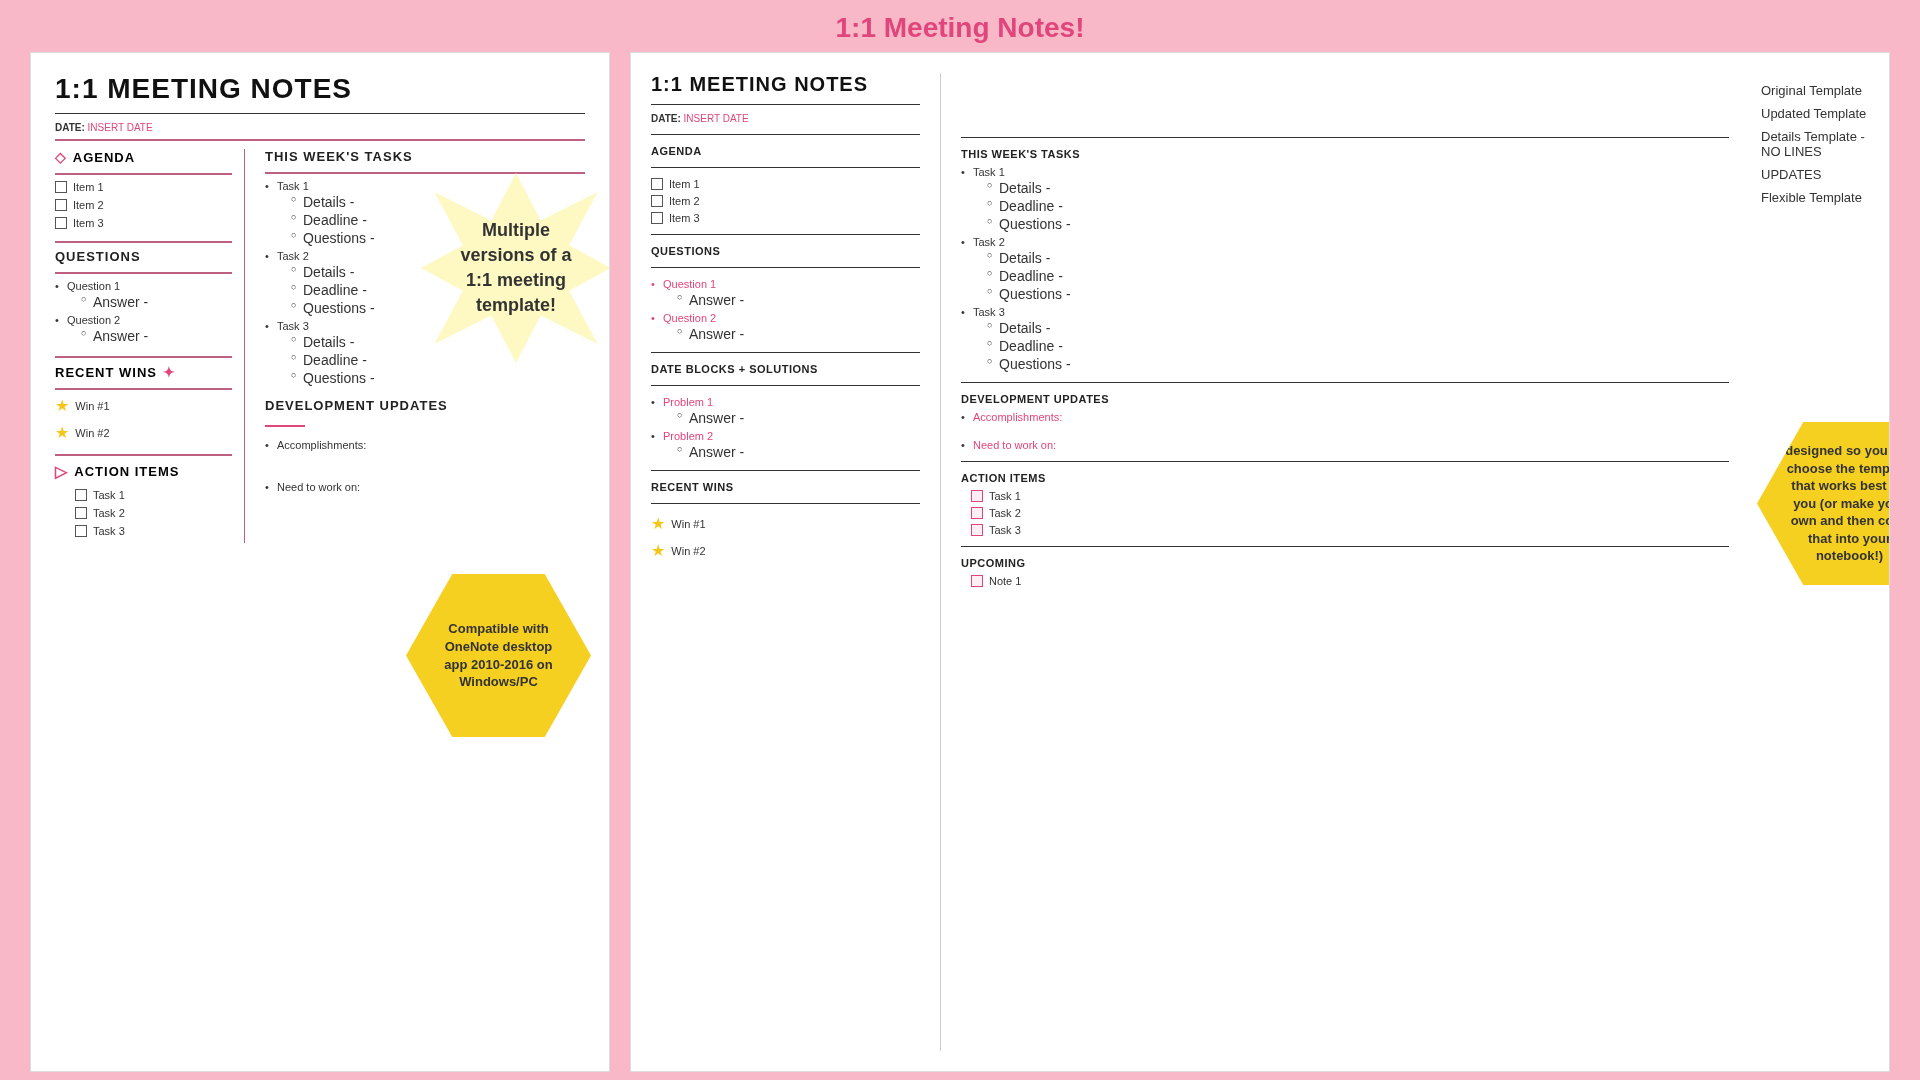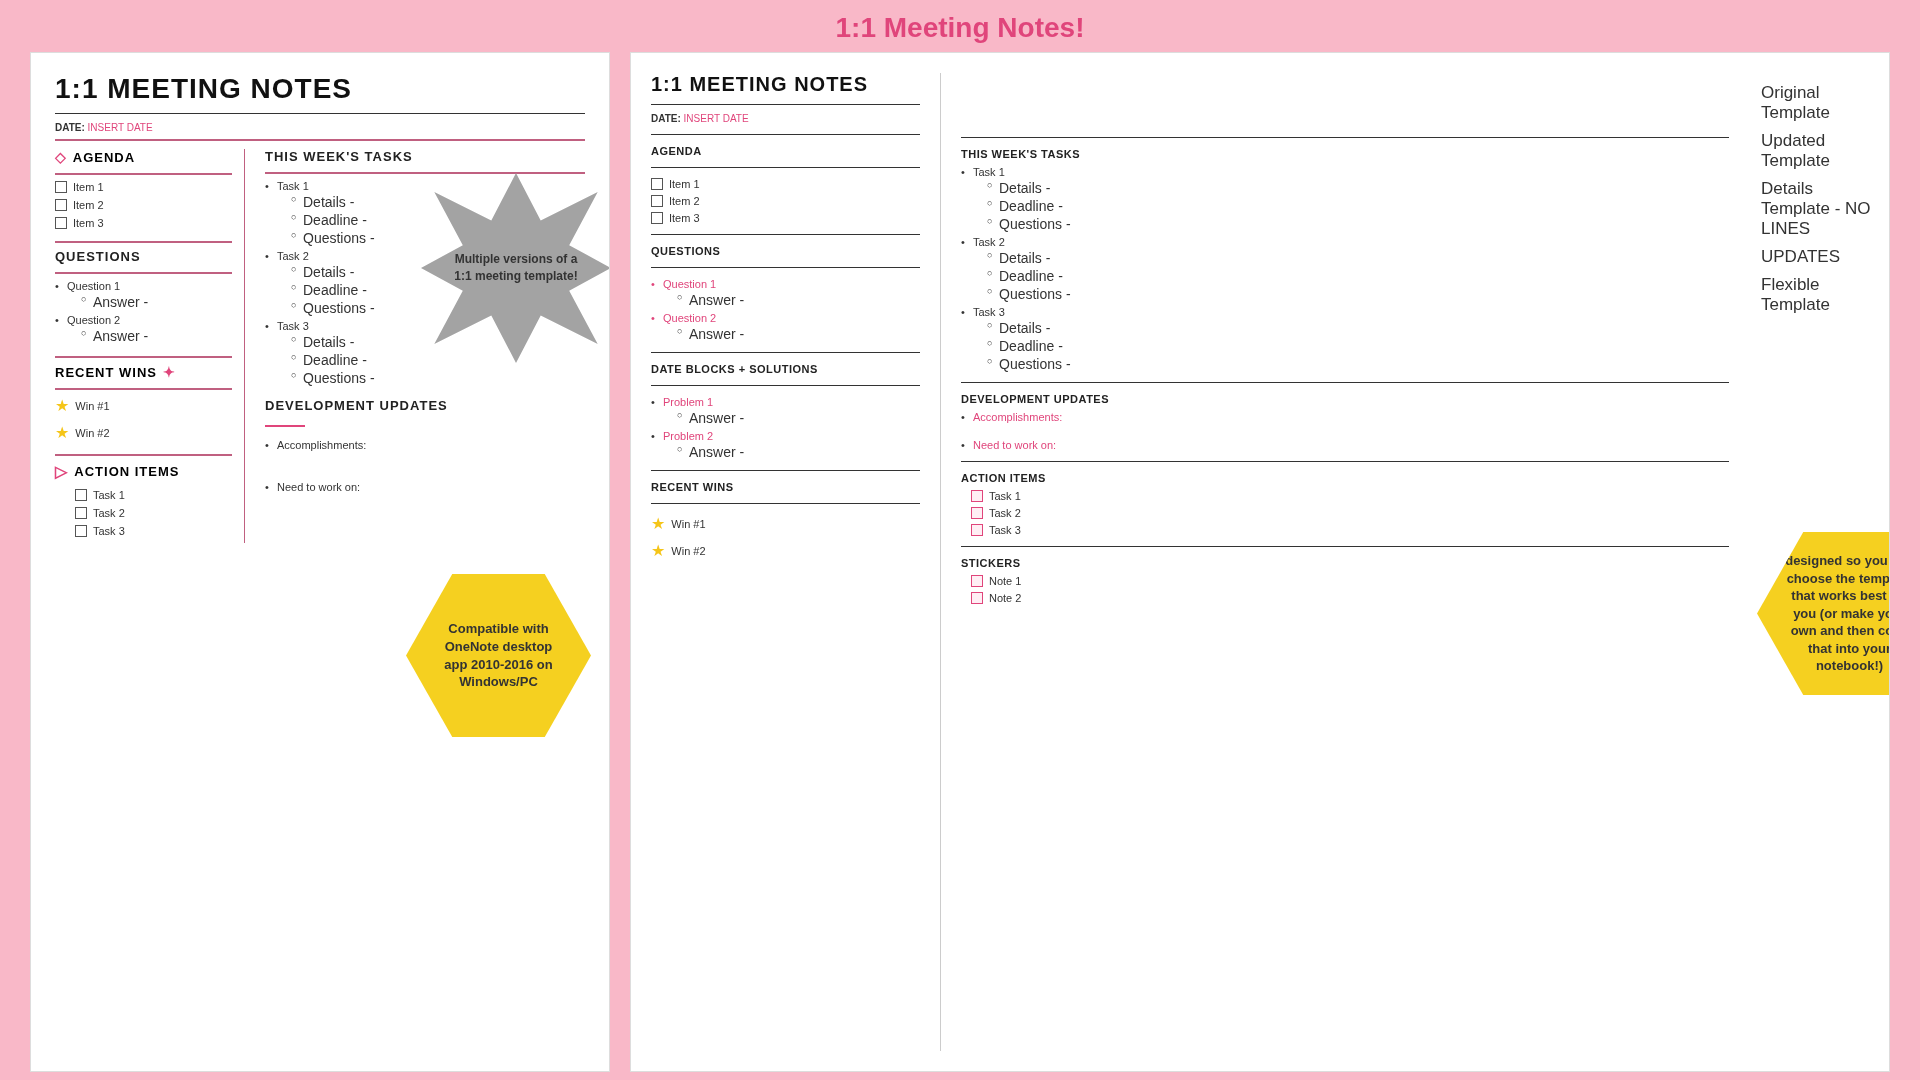--- a/index.html
+++ b/index.html
@@ -276,21 +276,21 @@
       border-bottom: 2px solid #e0457b;
       display: inline-block;
       width: 40px;
       margin-bottom: 8px;
     }
 
     
     .star6 {
       width: 190px;
       height: 190px;
-      background: #a3a3a3;
+      background: #fef9c3;
       clip-path: polygon(
         50% 0%, 
         63% 25%, 
         93% 10%, 
         78% 38%, 
         100% 50%, 
         78% 62%, 
         93% 90%, 
         63% 75%, 
         50% 100%, 
@@ -298,21 +298,21 @@
         7% 90%, 
         22% 62%, 
         0% 50%, 
         22% 38%, 
         7% 10%, 
         37% 25%
       );
       display: flex;
       align-items: center;
       justify-content: center;
-      font-size: 12px;
+      font-size: 18px;
       font-weight: bold;
       color: #333;
       text-align: center;
       line-height: 1.4;
       padding: 30px;
     }
 
     .hex-badge2 {
       width: 185px;
       height: 185px;
@@ -333,21 +333,21 @@
     .sidebar-panel {
       width: 140px;
       min-width: 140px;
       padding: 8px 0 0 8px;
       display: flex;
       flex-direction: column;
       gap: 4px;
     }
 
     .sidebar-item {
-      font-size: 17px;
+      font-size: 13px;
       color: #333;
       padding: 2px 4px;
       cursor: pointer;
     }
 
     
     .checkbox-item-right {
       display: flex;
       align-items: center;
       gap: 6px;
@@ -671,29 +671,25 @@
           </div>
           <div class="checkbox-item-right">
             <span class="checkbox-box-red"></span>
             <span>Task 3</span>
           </div>
         </div>
       </div>
       <hr class="section-divider">
 
       <div style="margin-top:8px">
-        <div class="section-title">STICKERS</div>
+        <div class="section-title">UPCOMING</div>
         <div style="padding-left:10px">
           <div class="checkbox-item-right">
             <span class="checkbox-box-red"></span>
             <span>Note 1</span>
-          </div>
-          <div class="checkbox-item-right">
-            <span class="checkbox-box-red"></span>
-            <span>Note 2</span>
           </div>
         </div>
       </div>
     </div>
 
     <div class="sidebar-panel">
       <div class="sidebar-item">Original Template</div>
       <div class="sidebar-item">Updated Template</div>
       <div class="sidebar-item">Details Template - NO LINES</div>
       <div class="sidebar-item">UPDATES</div>

